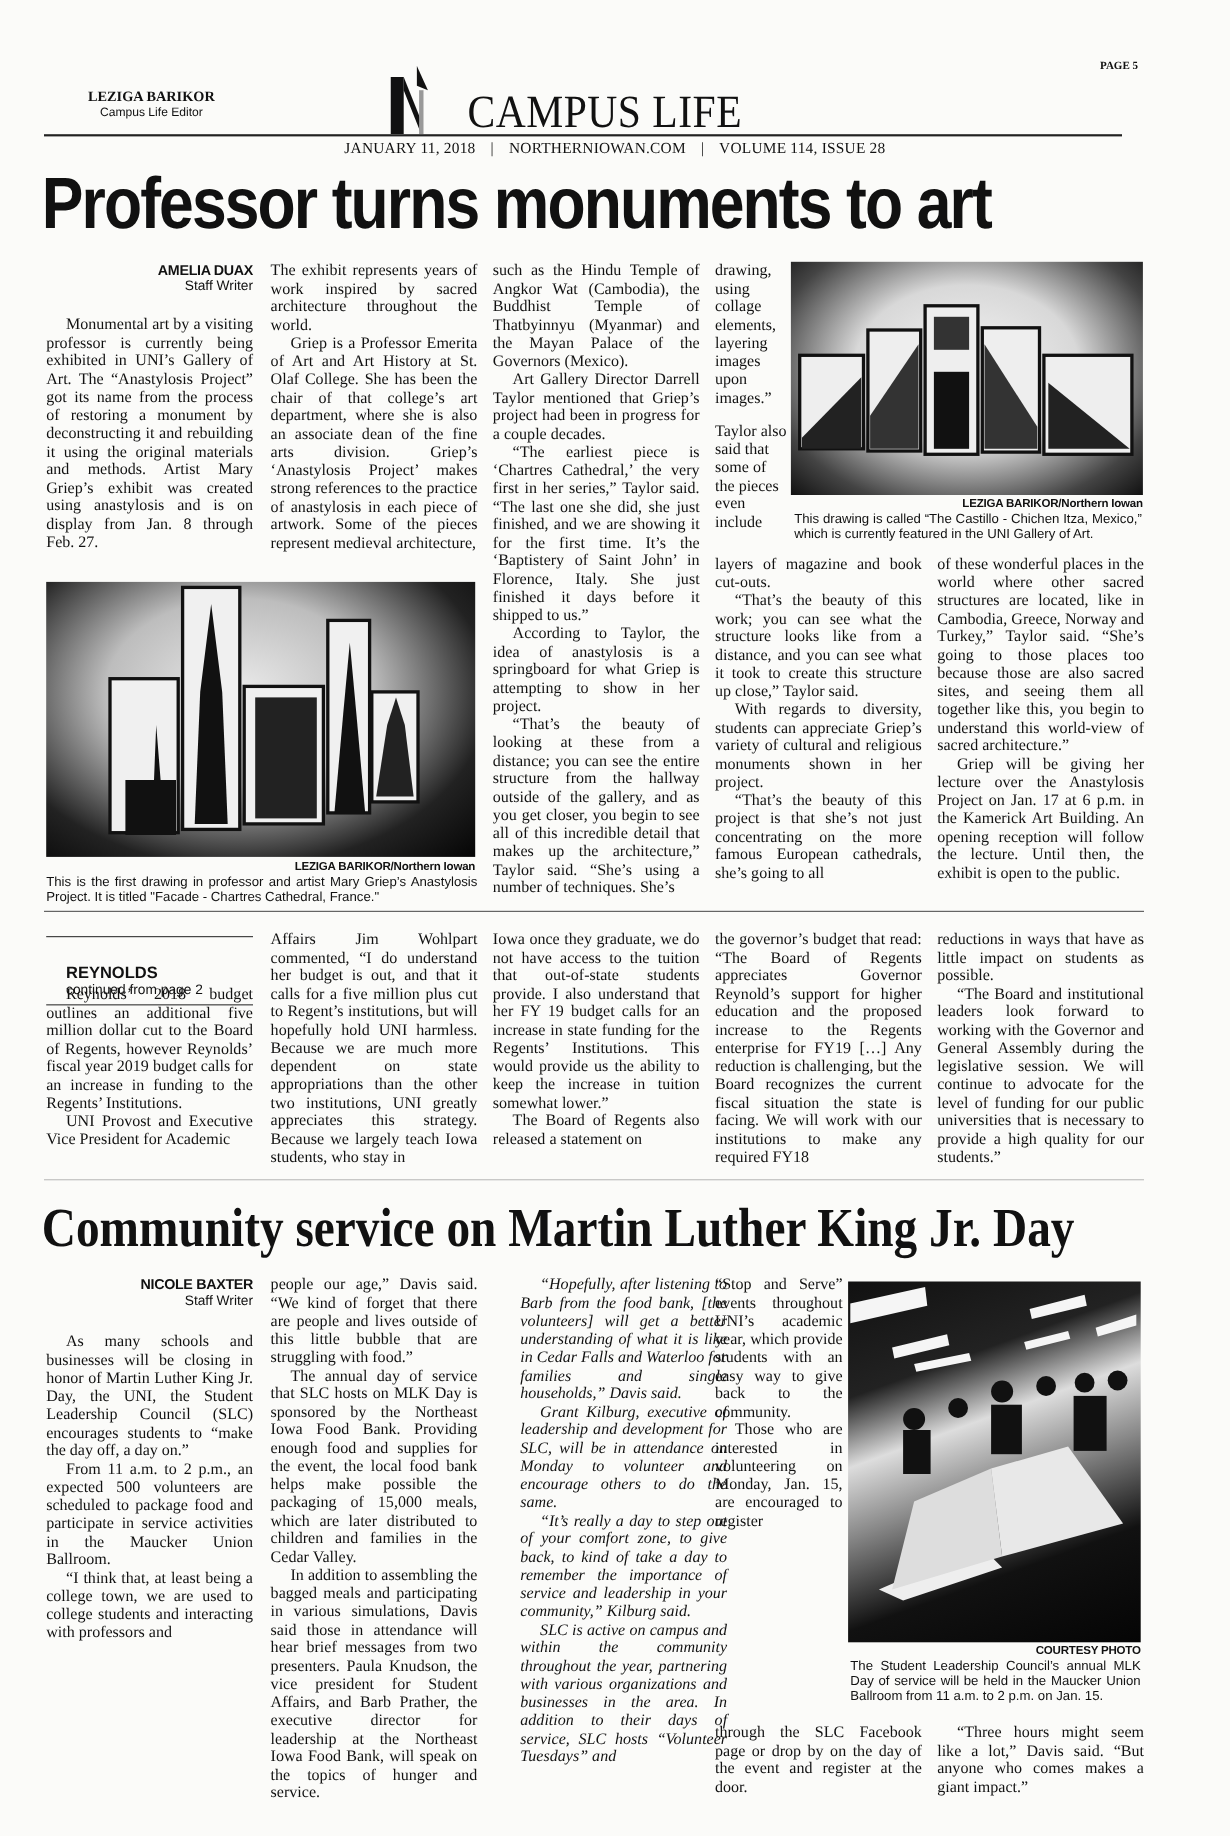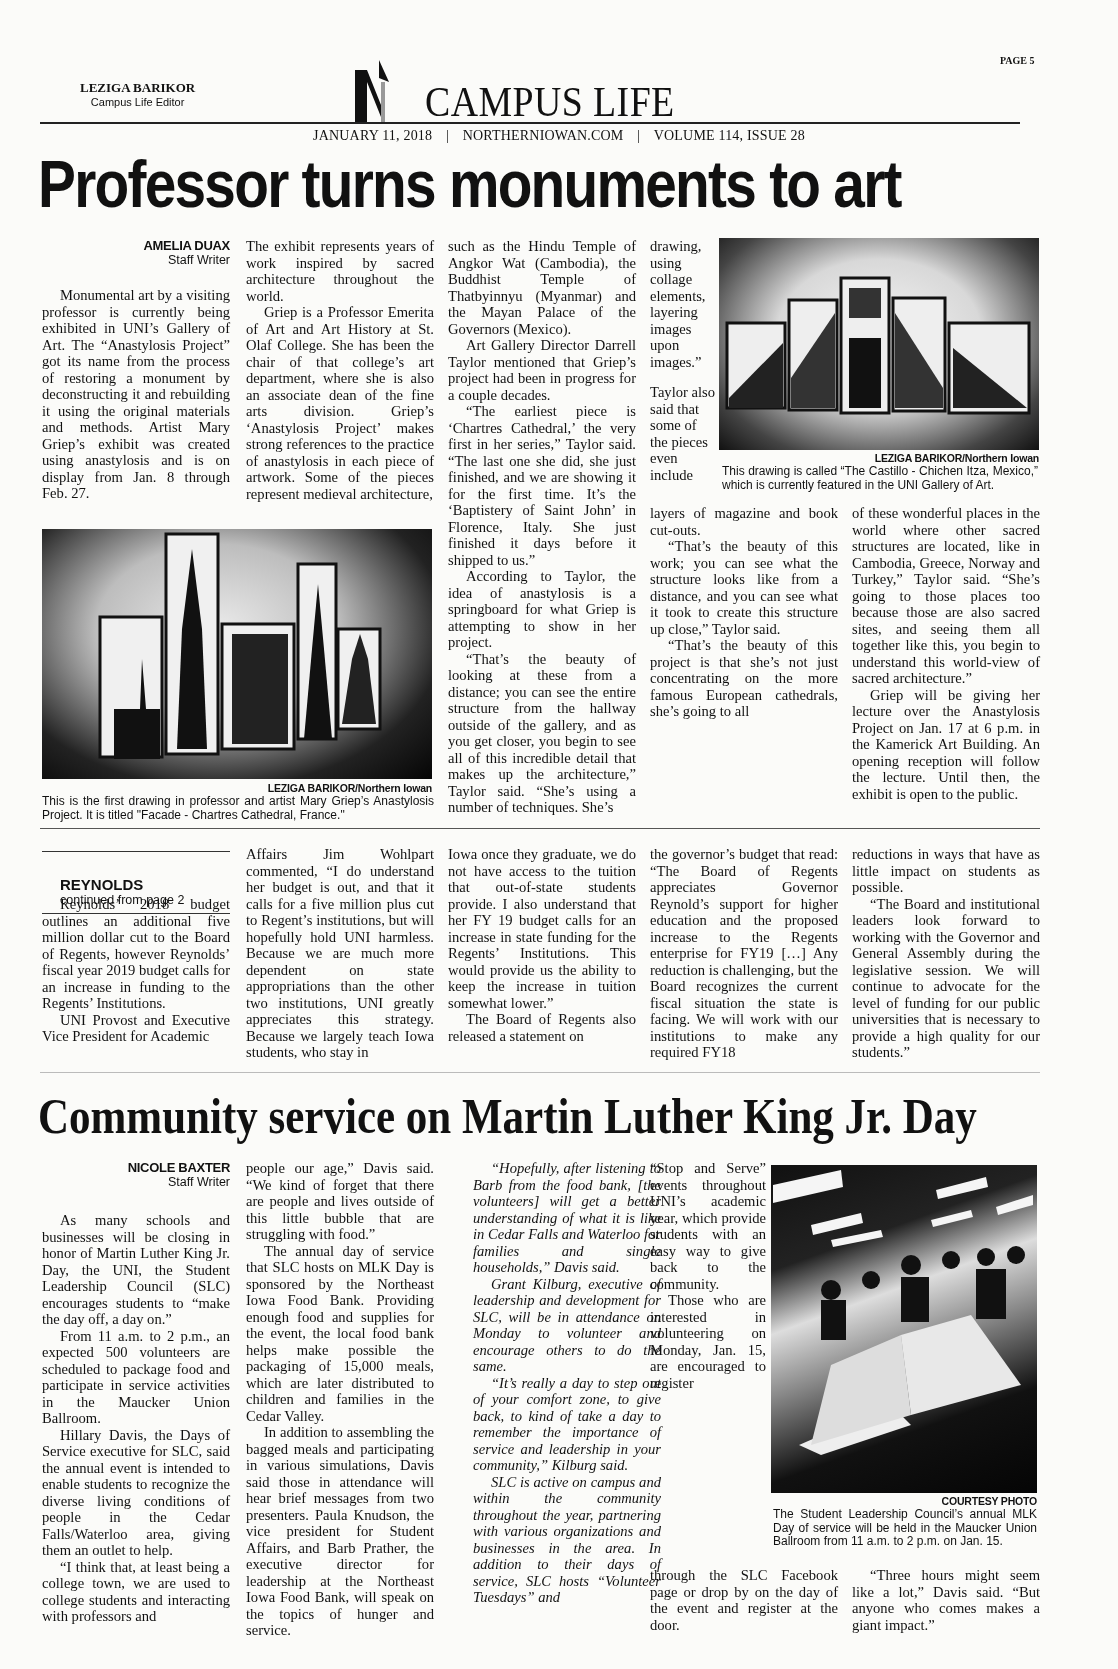--- a/index.html
+++ b/index.html
@@ -101,20 +101,21 @@
     <polygon points="176,75 224,150 224,170 176,170" fill="#333"></polygon>
     <polygon points="234,110 308,170 234,170" fill="#222"></polygon>
   </svg>
 </div>
 <div class="abs credit" style="left:719px; top:452px; width:320px;">LEZIGA BARIKOR/Northern Iowan</div>
 <div class="abs caption" style="left:722px; top:465px; width:316px;">This drawing is called “The Castillo - Chichen Itza, Mexico,” which is currently featured in the UNI Gallery of Art.</div>
 
 <div class="abs col" style="left:650px; top:505px; width:188px;">
   <p class="noind">layers of magazine and book cut-outs.</p>
   <p>“That’s the beauty of this work; you can see what the structure looks like from a distance, and you can see what it took to create this structure up close,” Taylor said.</p>
+  <p>With regards to diversity, students can appreciate Griep’s variety of cultural and religious monuments shown in her project.</p>
   <p>“That’s the beauty of this project is that she’s not just concentrating on the more famous European cathedrals, she’s going to all</p>
 </div>
 <div class="abs col" style="left:852px; top:505px; width:188px;">
   <p class="noind">of these wonderful places in the world where other sacred structures are located, like in Cambodia, Greece, Norway and Turkey,” Taylor said. “She’s going to those places too because those are also sacred sites, and seeing them all together like this, you begin to understand this world-view of sacred architecture.”</p>
   <p>Griep will be giving her lecture over the Anastylosis Project on Jan. 17 at 6 p.m. in the Kamerick Art Building. An opening reception will follow the lecture. Until then, the exhibit is open to the public.</p>
 </div>
 
 <div class="abs photo" style="left:42px; top:529px; width:390px; height:250px; background:radial-gradient(ellipse at 45% 40%, #eaeaea 0%, #bdbdbd 40%, #222 75%, #050505 100%);">
   <svg width="390" height="250" viewBox="0 0 390 250">
     <g stroke="#111" stroke-width="3" fill="#f0f0f0">
@@ -163,21 +164,20 @@
 
 <h1 class="abs headline2">Community service on Martin Luther King Jr. Day</h1>
 
 <div class="abs byline" style="left:40px; top:1160px; width:190px;">
   <div class="bname">NICOLE BAXTER</div>
   <div class="brole">Staff Writer</div>
 </div>
 <div class="abs col" style="left:42px; top:1212px; width:188px;">
   <p>As many schools and businesses will be closing in honor of Martin Luther King Jr. Day, the UNI, the Student Leadership Council (SLC) encourages students to “make the day off, a day on.”</p>
   <p>From 11 a.m. to 2 p.m., an expected 500 volunteers are scheduled to package food and participate in service activities in the Maucker Union Ballroom.</p>
-  <p>Hillary Davis, the Days of Service executive for SLC, said the annual event is intended to enable students to recognize the diverse living conditions of people in the Cedar Falls/Waterloo area, giving them an outlet to help.</p>
   <p>“I think that, at least being a college town, we are used to college students and interacting with professors and</p>
 </div>
 <div class="abs col" style="left:246px; top:1160px; width:188px;">
   <p class="noind">people our age,” Davis said. “We kind of forget that there are people and lives outside of this little bubble that are struggling with food.”</p>
   <p>The annual day of service that SLC hosts on MLK Day is sponsored by the Northeast Iowa Food Bank. Providing enough food and supplies for the event, the local food bank helps make possible the packaging of 15,000 meals, which are later distributed to children and families in the Cedar Valley.</p>
   <p>In addition to assembling the bagged meals and participating in various simulations, Davis said those in attendance will hear brief messages from two presenters. Paula Knudson, the vice president for Student Affairs, and Barb Prather, the executive director for leadership at the Northeast Iowa Food Bank, will speak on the topics of hunger and service.</p>
 </div>
 <div class="abs col" style="left:473px; top:1160px; width:188px;font-style:italic;">
   <p>“Hopefully, after listening to Barb from the food bank, [the volunteers] will get a better understanding of what it is like in Cedar Falls and Waterloo for families and single households,” Davis said.</p>
   <p>Grant Kilburg, executive of leadership and development for SLC, will be in attendance on Monday to volunteer and encourage others to do the same.</p>

